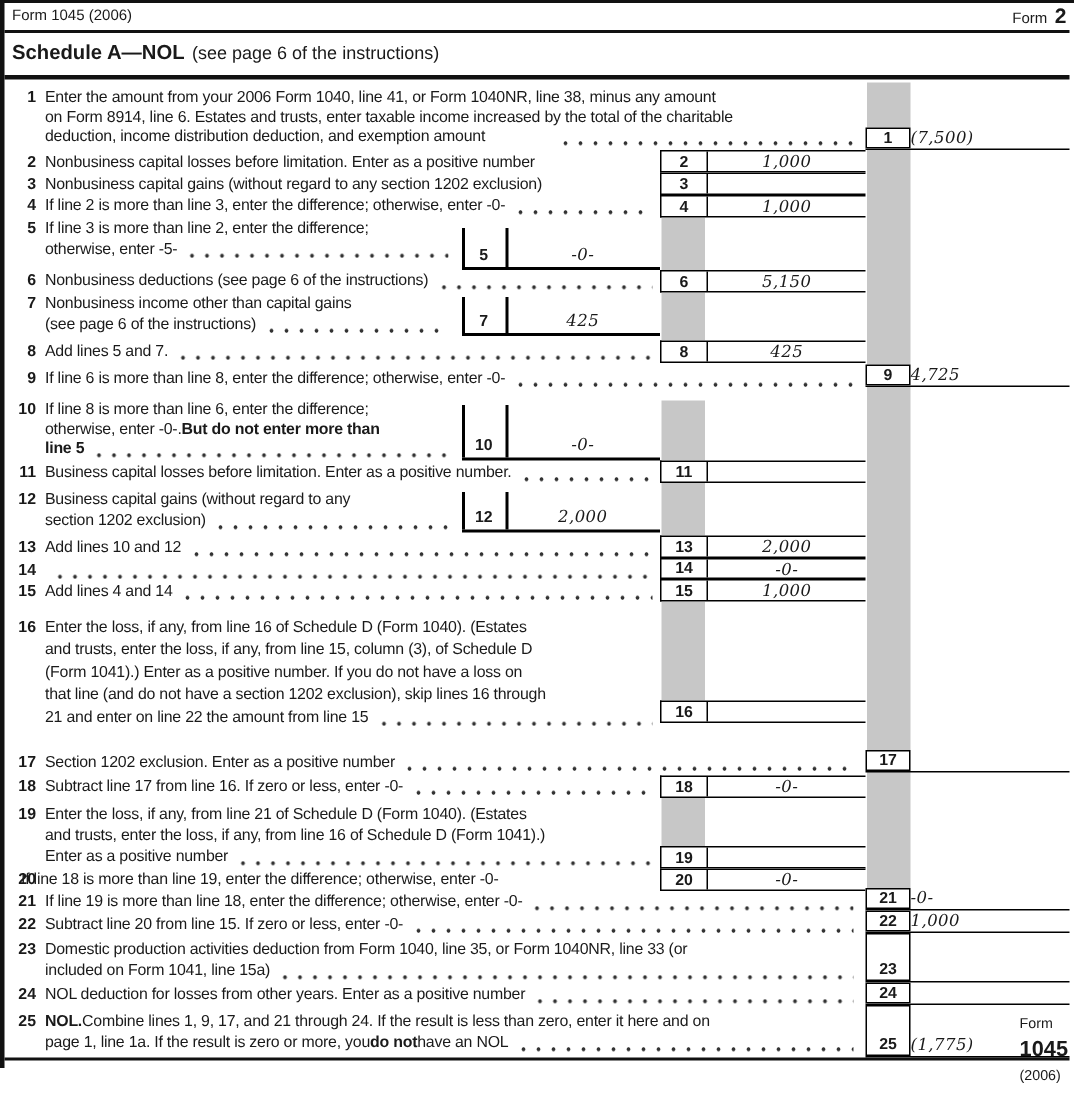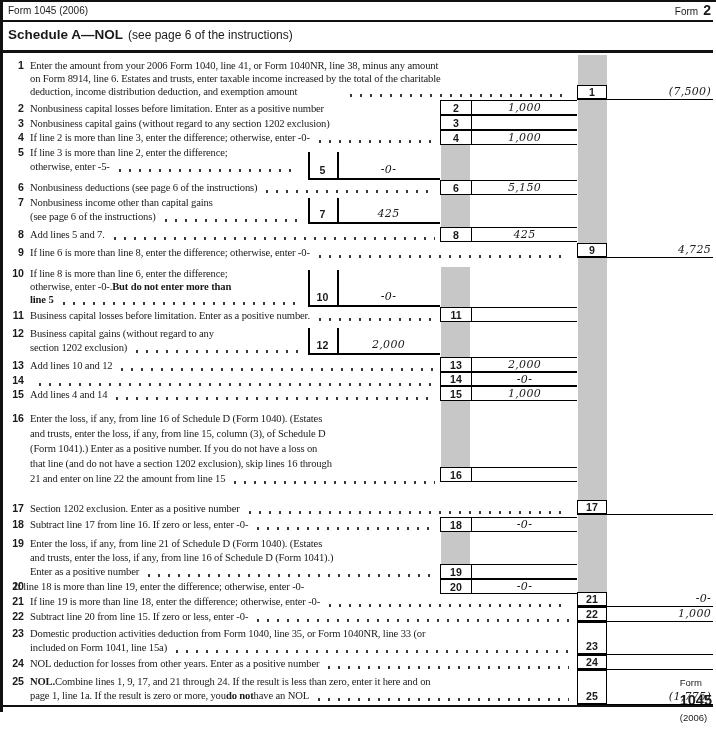--- a/index.html
+++ b/index.html
@@ -14,40 +14,40 @@
   #form-id{left:8px;top:5px;font-size:10px;}
   #page-no{right:5px;top:2px;display:flex;align-items:baseline;gap:5px;font-size:10px;}
   #page-no b{font-size:14px;font-weight:bold;}
   #sched-line{left:8px;top:27px;display:flex;align-items:baseline;gap:5px;}
   #sched-title{font-size:13.5px;font-weight:bold;}
   #sched-sub{font-size:12px;}
   #form-footer{right:4px;top:677px;display:flex;align-items:flex-start;gap:4px;font-size:9.5px;flex-direction:column;}
   #form-footer b{font-size:14.5px;font-weight:bold;}
   
   .trow{position:absolute;display:flex;align-items:flex-end;height:13px;line-height:13px;
-        font-size:10.6px;letter-spacing:-0.15px;white-space:nowrap;z-index:3;font-family:Liberation Serif, serif;}
+        font-size:10.6px;letter-spacing:-0.15px;white-space:nowrap;z-index:3;}
   .trow .bld{font-weight:bold;}
   .lnum{position:absolute;left:4px;width:20px;text-align:right;font-weight:bold;
         font-size:10.6px;line-height:13px;z-index:3;}
   .leader{flex:1 1 auto;height:13px;margin-left:5px;margin-right:3px;
     background-image:radial-gradient(circle at 5px 1.5px,#333 1.1px,rgba(0,0,0,0) 1.5px);
     background-size:10px 3px;background-repeat:repeat-x;background-position:0 9px;}
   
   .mbox{position:absolute;left:440px;width:137px;box-sizing:border-box;background:#fff;
         border:1px solid #000;border-right:none;display:flex;z-index:2;}
   .mbox .blbl{width:30px;border-right:1px solid #000;text-align:center;font-weight:bold;
         font-size:10.6px;display:flex;align-items:center;justify-content:center;}
   .mbox .bval{flex:1;text-align:center;}
   
   .rbox{position:absolute;left:577px;width:136px;box-sizing:border-box;
         border-bottom:1px solid #000;z-index:2;}
   .rbox .blbl{position:absolute;left:0;top:0;bottom:0;width:30px;background:#fff;
         border:1px solid #000;box-sizing:border-box;font-weight:bold;font-size:10.6px;
         display:flex;justify-content:center;}
-  .rbox .bval{position:absolute;left:30px;right:2px;bottom:0;height:14px;text-align:right;}
+  .rbox .bval{position:absolute;left:30px;right:2px;bottom:0;height:14px;text-align:left;}
   
   .vline{position:absolute;width:1.5px;background:#000;z-index:2;}
   .hline{position:absolute;height:1.5px;background:#000;z-index:2;}
   .ilbl{position:absolute;width:29px;text-align:center;font-weight:bold;font-size:10.6px;z-index:3;}
   .ival{position:absolute;text-align:center;z-index:3;}
   .hand{font-family:"DejaVu Serif", serif;font-style:italic;font-size:11px;line-height:14px;letter-spacing:0.3px;}
 </style>
 </head>
 <body>
 

